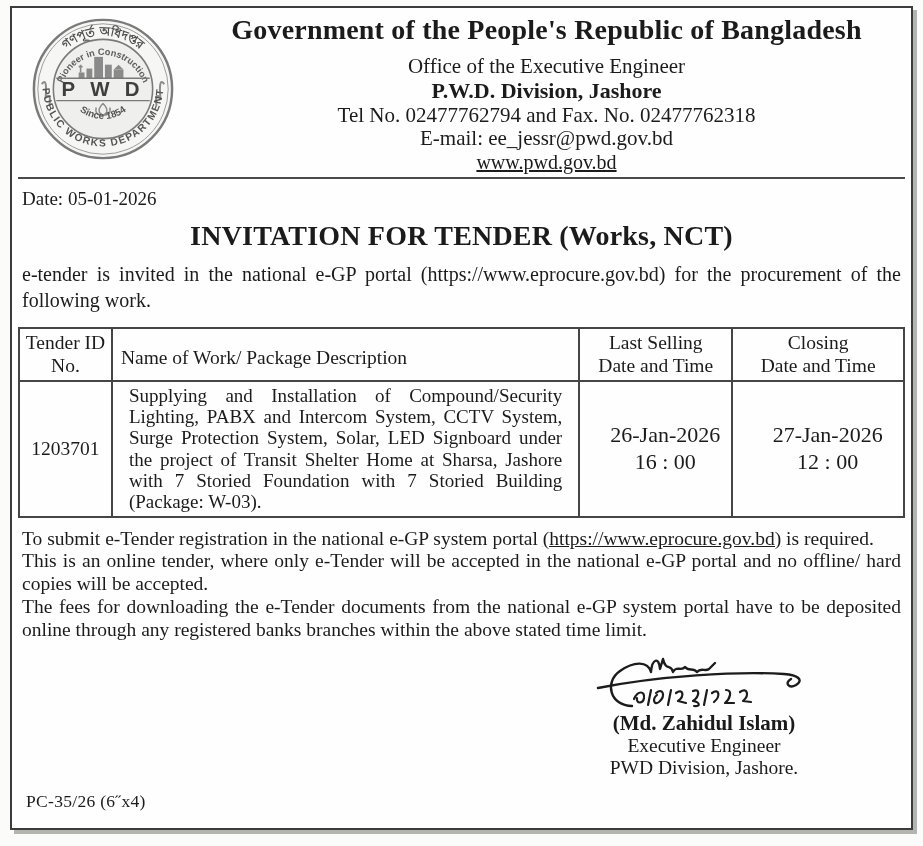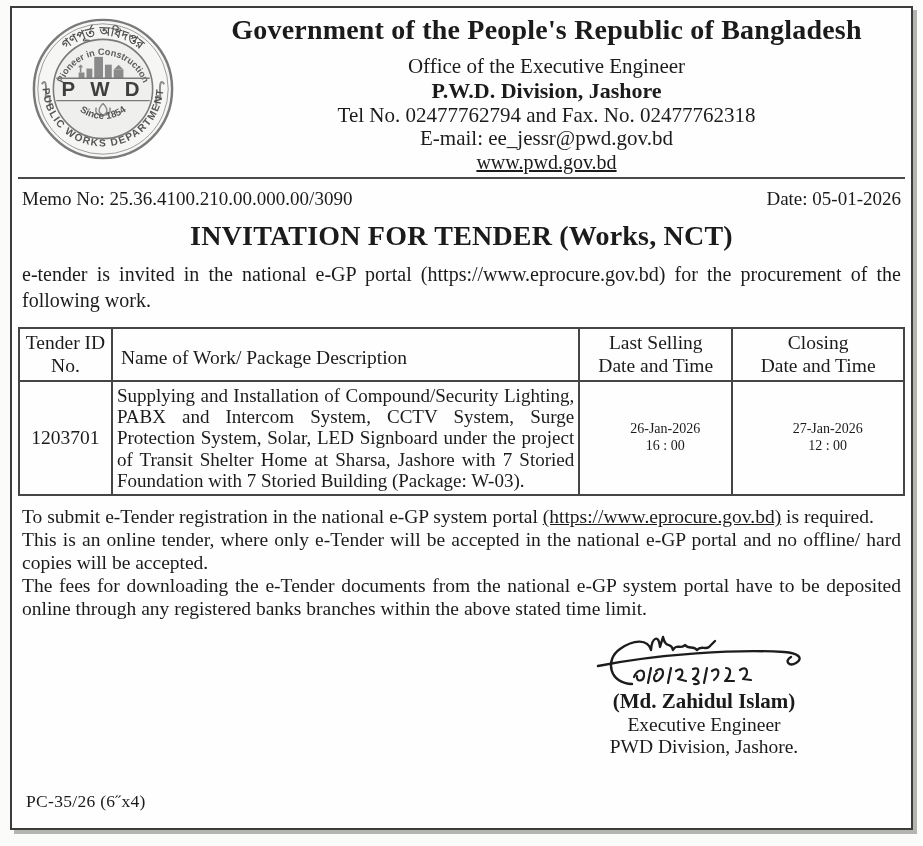--- a/index.html
+++ b/index.html
@@ -36,22 +36,22 @@
   
   .intro{font-size:20px;text-align:justify;margin:10px 4px 0 4px;line-height:1.28;}
   
   table.tender{border-collapse:collapse;width:100%;margin-top:14px;}
   table.tender th,table.tender td{border:2px solid #454545;font-weight:normal;}
   th.c-id,th.c-sell,th.c-close{width:10.5%;text-align:center;font-size:19.5px;line-height:1.15;padding:3px 2px;}
   th.c-sell{width:17.3%;}
   th.c-close{width:19.4%;}
   th.c-desc{width:52.8%;text-align:left;font-size:19.5px;padding:9px 2px 3px 8px;}
   td.c-id{text-align:center;vertical-align:middle;font-size:19.5px;}
-  td.c-desc{font-size:19px;line-height:1.12;text-align:justify;padding:3px 4px;vertical-align:top;}
-  td.c-date{text-align:center;vertical-align:middle;font-size:14px;line-height:1.2;padding-left:20px;}
+  td.c-desc{font-size:19px;line-height:1.12;text-align:justify;padding:3px 16px;vertical-align:top;}
+  td.c-date{text-align:center;vertical-align:middle;font-size:22px;line-height:1.2;padding-left:20px;}
   
   .notes{margin:10px 4px 0 4px;font-size:19.5px;line-height:1.17;}
   .notes p{margin:0;text-align:justify;}
   .doc-link{text-decoration:underline;}
   
   .sig-block{width:330px;margin:4px 36px 0 auto;text-align:center;line-height:1.13;}
   .sig-img{display:block;margin:0 auto -2px auto;}
   .sig-name{font-size:21px;font-weight:bold;}
   .sig-title{font-size:19.5px;}
   .sig-office{font-size:19.5px;}
@@ -113,21 +113,20 @@
       <div class="h-gov">Government of the People's Republic of Bangladesh</div>
       <div class="h-office">Office of the Executive Engineer</div>
       <div class="h-div">P.W.D. Division, Jashore</div>
       <div class="h-tel">Tel No. 02477762794 and Fax. No. 02477762318</div>
       <div class="h-mail">E-mail: ee_jessr@pwd.gov.bd</div>
       <div class="h-site">www.pwd.gov.bd</div>
     </div>
   </div>
 
   <div class="memo-row">
-    <span>Memo No: 25.36.4100.210.00.000.00/3090</span>
     <span>Date: 05-01-2026</span>
   </div>
 
   <div class="title1">INVITATION FOR TENDER (Works, NCT)</div>
 
   <p class="intro">e-tender is invited in the national e-GP portal (https://www.eprocure.gov.bd) for the procurement of the following work.</p>
 
   <table class="tender">
     <thead>
       <tr>

